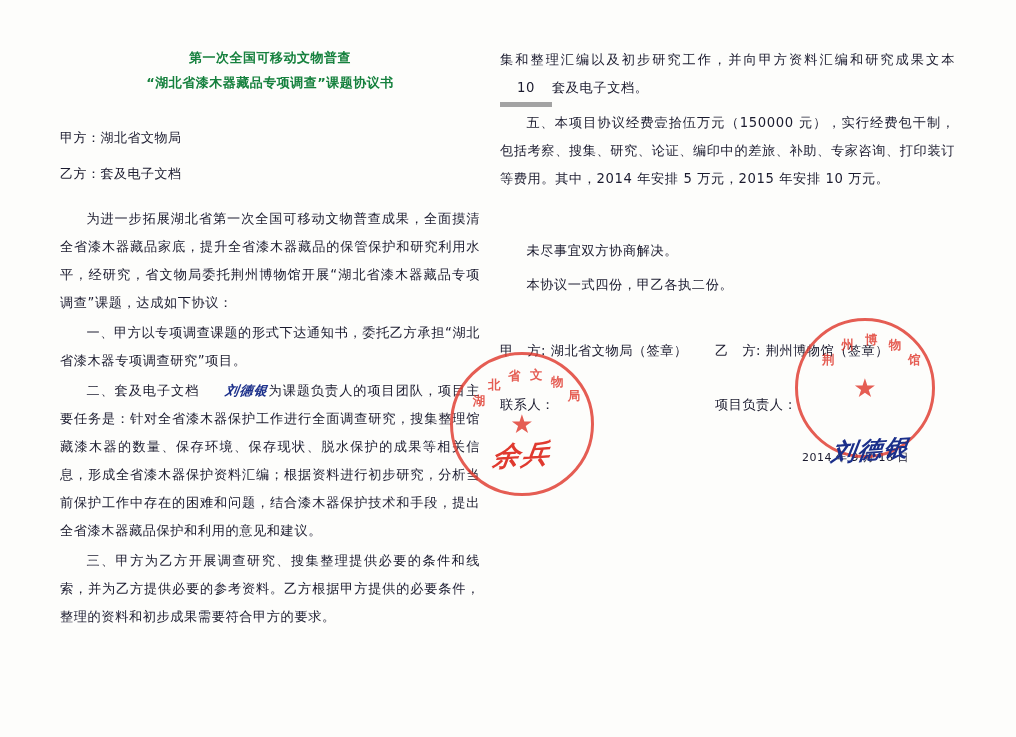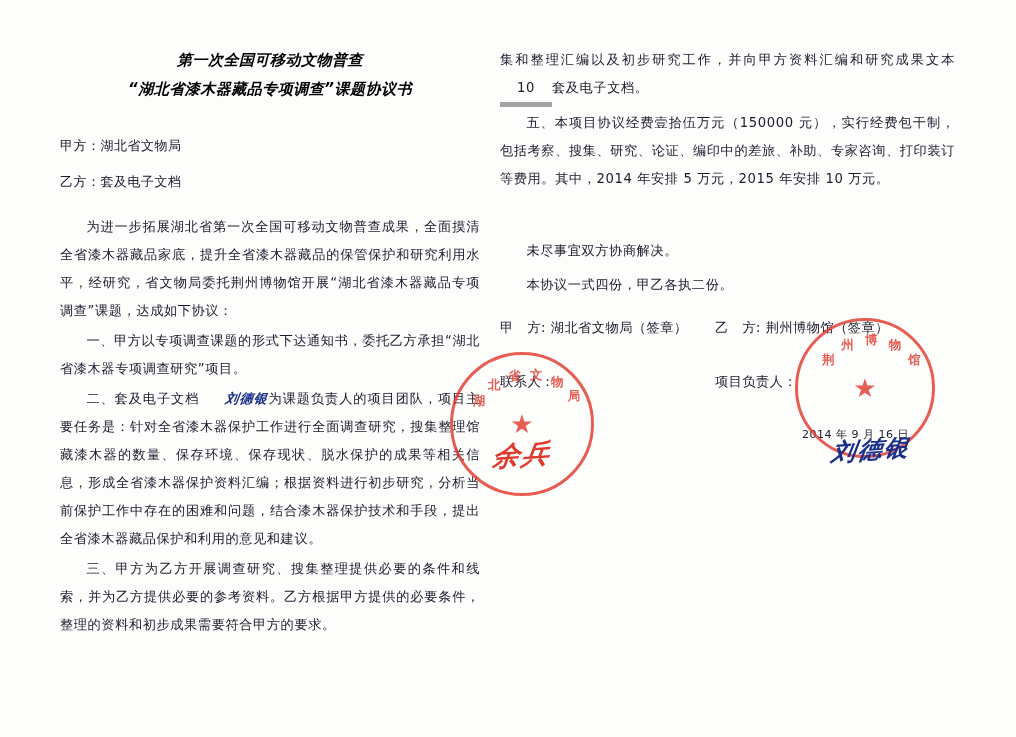--- a/index.html
+++ b/index.html
@@ -27,25 +27,24 @@
   }
   .col-left  { left: 60px;  width: 420px; }
   .col-right { left: 500px; width: 455px; }
 
   .title-block {
     margin-top: 46px;
     text-align: center;
     line-height: 1.9;
   }
   .title-line {
-    font-size: 15px;
-    font-weight: bold;
-    letter-spacing: 0.5px;
-    color: #000000;
-    font-style: italic;
+    font-size: 13px;
+    font-weight: bold;
+    letter-spacing: 0.5px;
+    color: #15803d;
   }
 
   .party-block { margin-top: 34px; }
   .party-line {
     font-size: 13px;
     margin-bottom: 18px;
     letter-spacing: 0.5px;
   }
 
   .body-block { margin-top: 22px; }
@@ -73,21 +72,21 @@
     color: #1b2f8a;
     font-style: italic;
     font-weight: bold;
     letter-spacing: 1px;
     transform: skewX(-8deg);
     display: inline-block;
   }
 
   .right-top { margin-top: 46px; }
 
-  .sig-area { margin-top: 21px; position: relative; }
+  .sig-area { margin-top: 44px; position: relative; }
   .sig-row {
     display: flex;
     font-size: 13.2px;
     margin-bottom: 36px;
     letter-spacing: 0.5px;
   }
   .sig-left  { width: 215px; }
   .sig-right { width: 230px; }
 
   .date-line {

